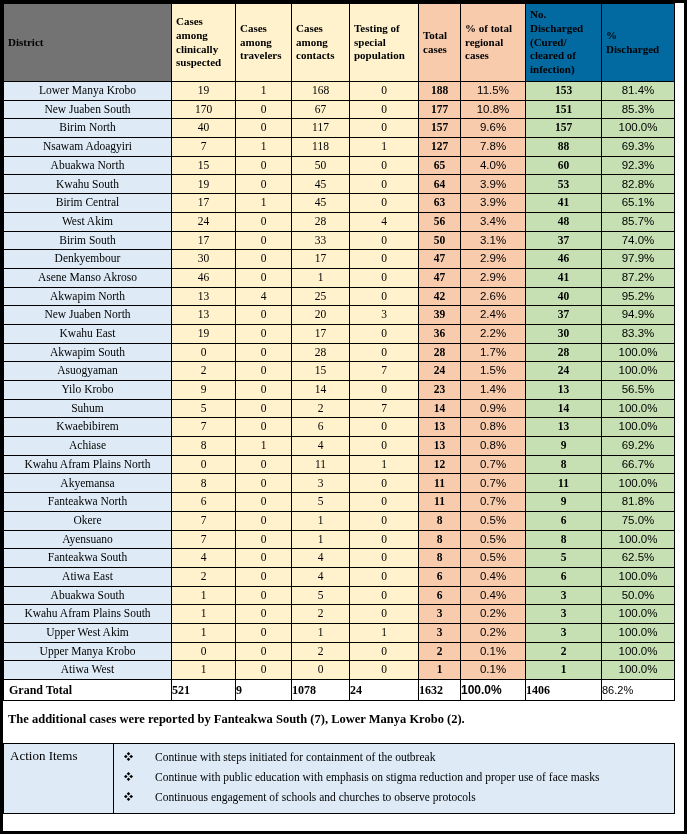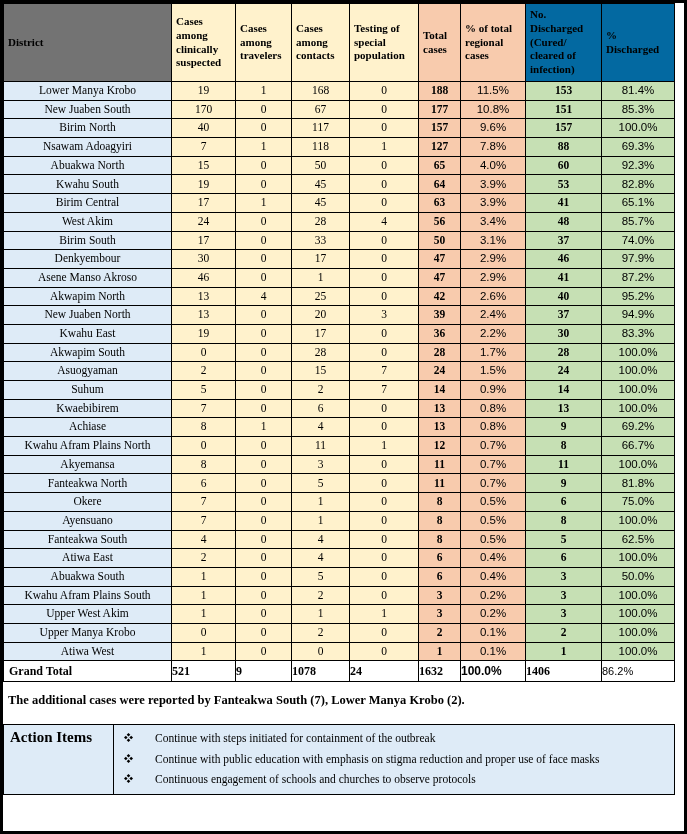--- a/index.html
+++ b/index.html
@@ -86,22 +86,22 @@
     table-layout: fixed;
     width: 671px;
     margin-top: 16px;
   }
   table.actions td {
     border: 1px solid #000;
     background: #DEEBF7;
     vertical-align: top;
   }
   td.action-label {
-    font-weight: bold;
-    font-size: 15px;
+    font-weight: normal;
+    font-size: 13px;
     padding: 4px 20px 4px 6px;
   }
   td.action-content { padding: 3px 4px 6px 10px; }
   .action-item {
     display: flex;
     align-items: baseline;
     font-size: 11.5px;
     line-height: 1.15;
     margin-top: 4px;
     margin-bottom: 7px;
@@ -332,20 +332,31 @@
       <td class="c1">2</td>
       <td class="c2">0</td>
       <td class="c3">15</td>
       <td class="c4">7</td>
       <td class="c5">24</td>
       <td class="c6">1.5%</td>
       <td class="c7">24</td>
       <td class="c8">100.0%</td>
     </tr>
 
+    <tr>
+      <td class="c0">Yilo Krobo</td>
+      <td class="c1">9</td>
+      <td class="c2">0</td>
+      <td class="c3">14</td>
+      <td class="c4">0</td>
+      <td class="c5">23</td>
+      <td class="c6">1.4%</td>
+      <td class="c7">13</td>
+      <td class="c8">56.5%</td>
+    </tr>
 
     <tr>
       <td class="c0">Suhum</td>
       <td class="c1">5</td>
       <td class="c2">0</td>
       <td class="c3">2</td>
       <td class="c4">7</td>
       <td class="c5">14</td>
       <td class="c6">0.9%</td>
       <td class="c7">14</td>

